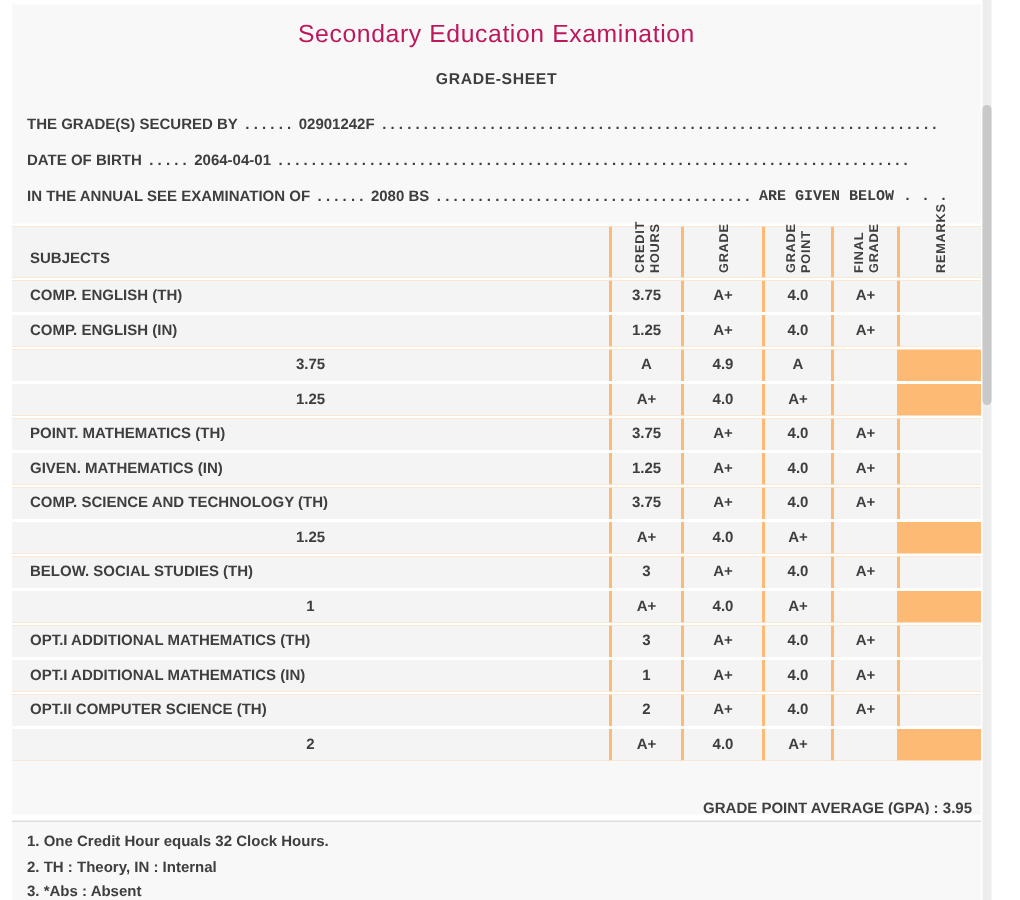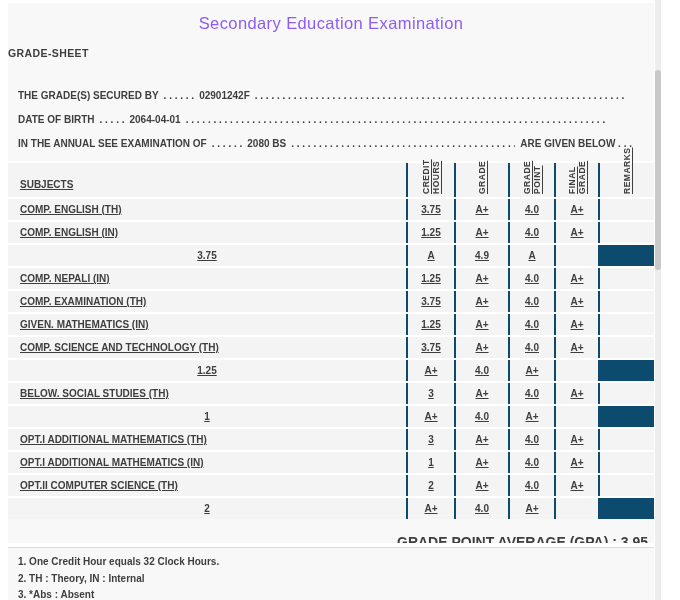--- a/index.html
+++ b/index.html
@@ -3,42 +3,42 @@
 <meta charset="utf-8">
 <style>
   * { margin:0; padding:0; box-sizing:border-box; }
   html,body { width:680px; height:600px; overflow:hidden; background:#ffffff;
     font-family:"Liberation Sans", sans-serif; color:#3e3e3e; }
   .panel { position:absolute; left:8px; top:0; width:646px; height:600px; background:#ffffff; }
   .section-a { margin-top:3px; height:540px; background:#f8f8f8; overflow:hidden; }
   .section-b { margin-top:4px; height:53px; background:#f8f8f8; border-top:1px solid #dedede;
     padding:6px 0 0 10px; }
   .page-title { margin-top:11px; text-align:center; font-size:16.5px; letter-spacing:0.4px;
-    color:#8b5cf6; }
-  .page-subtitle { margin-top:14px; text-align:left; font-size:10.5px; font-weight:700;
+    color:#be185d; }
+  .page-subtitle { margin-top:14px; text-align:center; font-size:10.5px; font-weight:700;
     letter-spacing:0.4px; color:#3e3e3e; }
-  .info-lines { margin-top:24px; padding:0 22px 0 10px; }
+  .info-lines { margin-top:12px; padding:0 22px 0 10px; }
   .info-line { display:flex; align-items:center; height:24px; font-size:10px; font-weight:700;
     white-space:nowrap; }
   .info-line .dots { margin-left:5px; }
   .info-line .value { margin:0 5px; }
   .info-line .fill { flex:1; overflow:hidden; margin-right:5px; }
-  .info-line .suffix { flex:none; }
+  .info-line .suffix { flex:none;font-family:Liberation Mono, monospace; }
   .gs-table { margin-top:6px; background:#ffffff; padding-top:2px; }
   .t-row { display:grid; grid-template-columns:1fr 46px 52px 44px 42px 54px; column-gap:2px;
-    background:#0c4a6e; margin-bottom:2px;text-decoration:underline; }
+    background:#fdba74; margin-bottom:2px; }
   .t-cell { background:#f4f4f4; height:21px; display:flex; align-items:center;
     justify-content:center; font-size:10px; font-weight:700; }
   .t-cell.subject { justify-content:flex-start; padding-left:12px; }
   .t-head .t-cell { height:34px; align-items:flex-end; padding-bottom:3px; }
   .t-head .t-cell.subject { padding-bottom:7px; }
   .vh { writing-mode:vertical-rl; transform:rotate(180deg); font-size:8.5px; font-weight:700;
     letter-spacing:0.5px; line-height:10px; height:36px; text-align:left; }
   .vh.nowrap { white-space:nowrap; }
-  .gpa-line { margin-top:15px; text-align:right; padding-right:6px; font-size:14px;
+  .gpa-line { margin-top:27px; text-align:right; padding-right:6px; font-size:10px;
     font-weight:700; }
   .gpa-line span { display:inline; }
   .footnote { font-size:10px; font-weight:700; line-height:16.5px; }
   .scroll-track { position:absolute; left:655px; top:0; width:6px; height:600px;
     background:#ededed; }
   .scroll-thumb { position:absolute; left:655px; top:70px; width:6px; height:200px;
     background:#c8c8c8; border-radius:3px; }
 </style>
 </head>
 <body>
@@ -114,30 +114,29 @@
 
   <div class="t-row">
     <div class="t-cell">3.75</div>
     <div class="t-cell">A</div>
     <div class="t-cell">4.9</div>
     <div class="t-cell">A</div>
     <div class="t-cell"></div>
   </div>
 
   <div class="t-row">
-    <div class="t-cell subject">COMP. NEPALI (IN)</div>
-    <div class="t-cell">1.25</div>
-    <div class="t-cell">A+</div>
-    <div class="t-cell">4.0</div>
-    <div class="t-cell">A+</div>
-    <div class="t-cell"></div>
-  </div>
-
-  <div class="t-row">
-    <div class="t-cell subject">COMP. EXAMINATION (TH)</div>
+    <div class="t-cell">1.25</div>
+    <div class="t-cell">A+</div>
+    <div class="t-cell">4.0</div>
+    <div class="t-cell">A+</div>
+    <div class="t-cell"></div>
+  </div>
+
+  <div class="t-row">
+    <div class="t-cell subject">POINT. MATHEMATICS (TH)</div>
     <div class="t-cell">3.75</div>
     <div class="t-cell">A+</div>
     <div class="t-cell">4.0</div>
     <div class="t-cell">A+</div>
     <div class="t-cell"></div>
   </div>
 
   <div class="t-row">
     <div class="t-cell subject">GIVEN. MATHEMATICS (IN)</div>
     <div class="t-cell">1.25</div>

